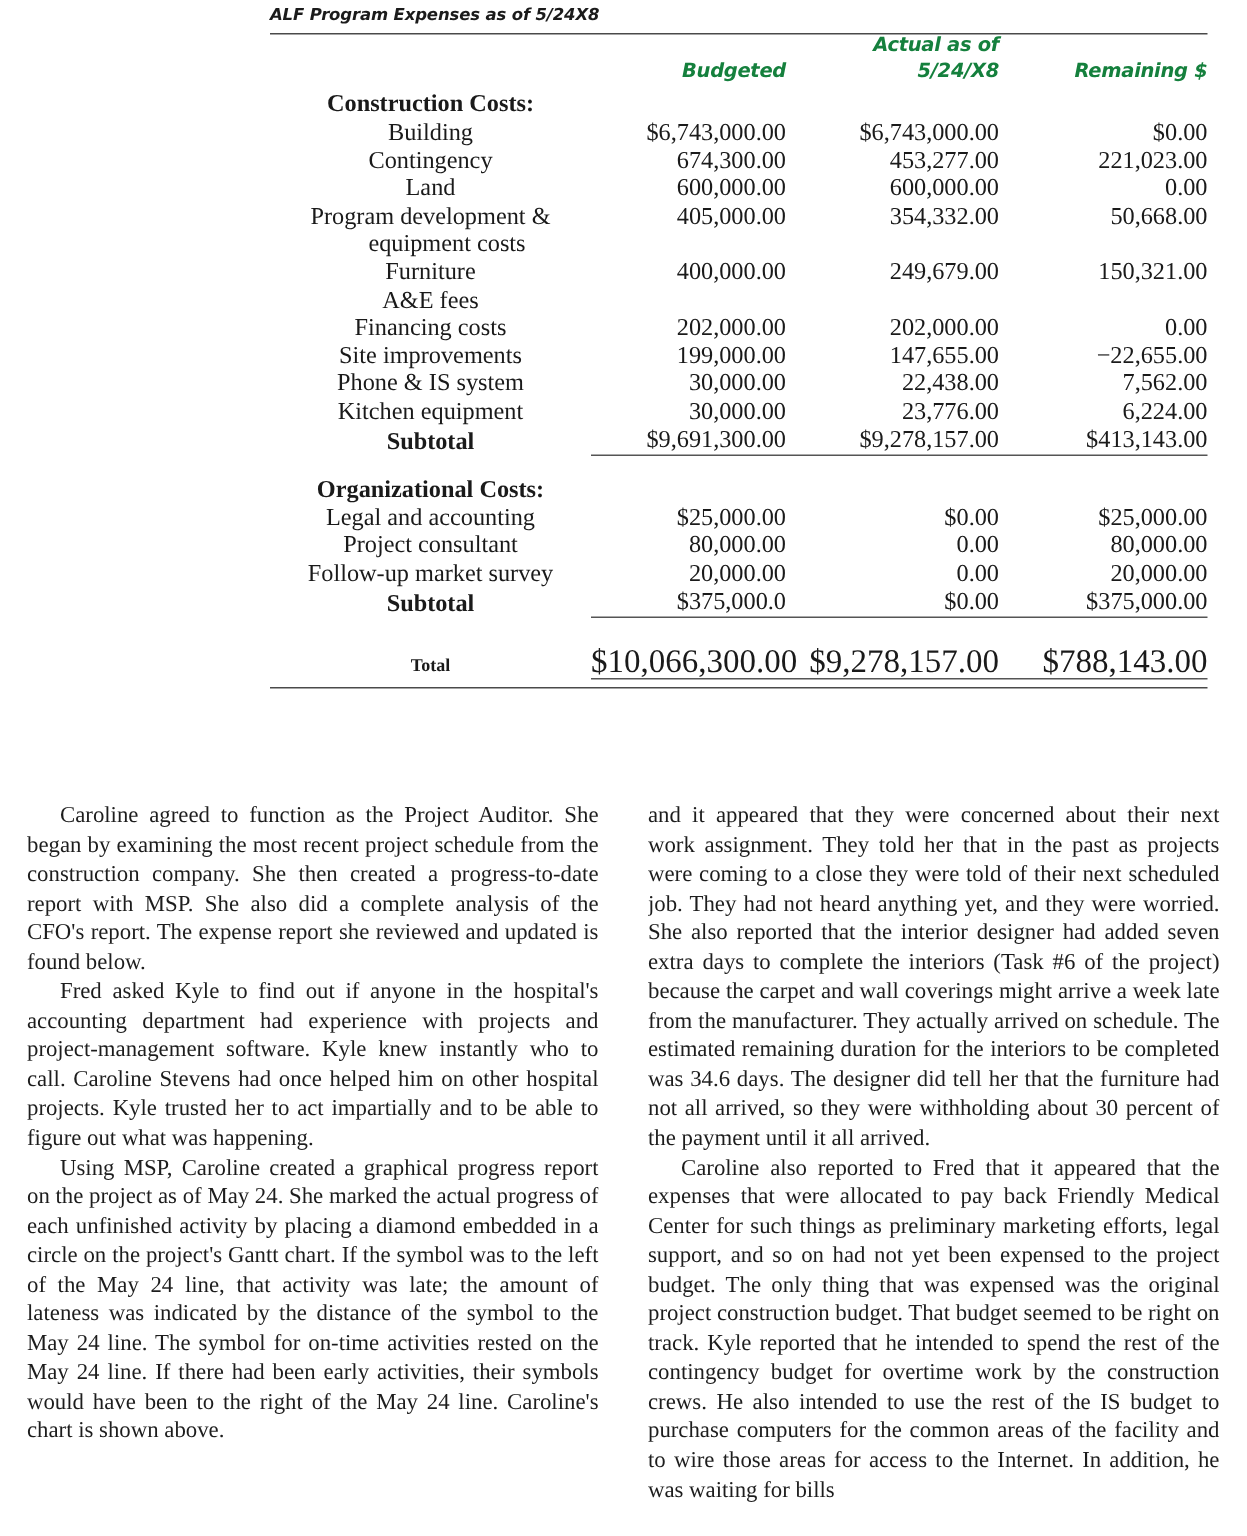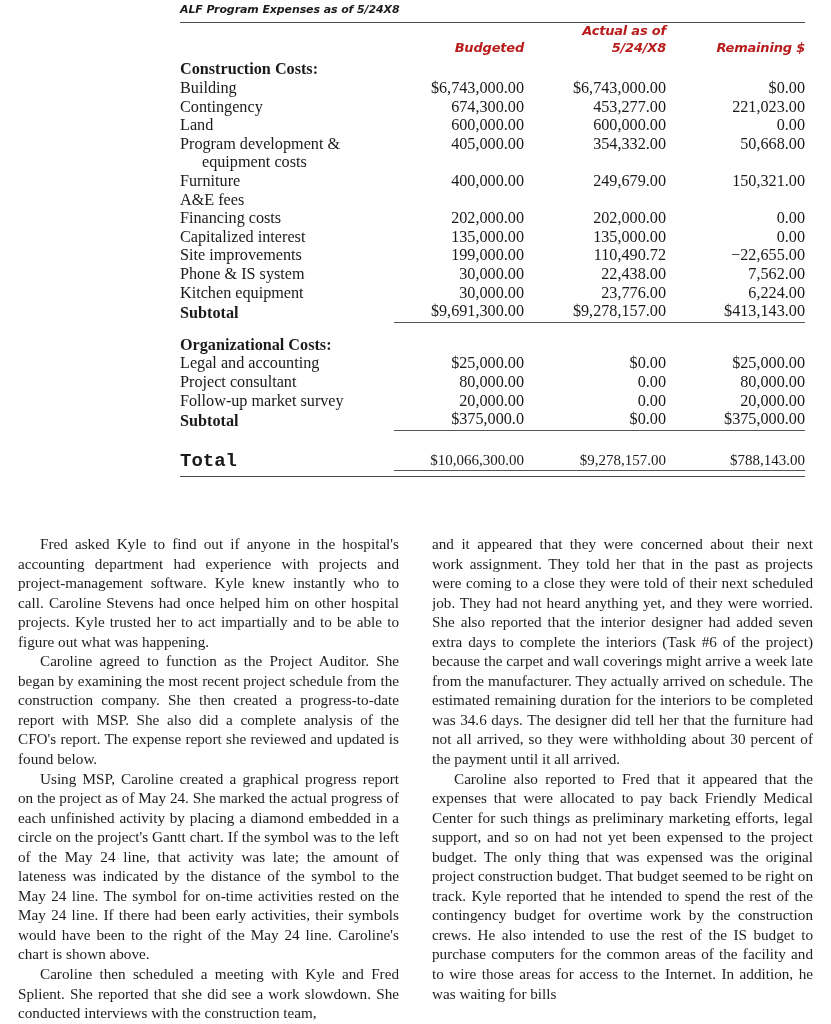--- a/index.html
+++ b/index.html
@@ -64,49 +64,49 @@
   
   .hdr {
     font-family: "DejaVu Sans", "Liberation Sans", sans-serif;
     font-weight: bold;
     font-style: italic;
     font-size: 13px;
     text-align: right;
     line-height: 1.28;
     padding-bottom: 7px;
     padding-top: 9px;
-    color: #b91c1c;
+    color: #15803d;
     letter-spacing: -0.2px;
     white-space: pre-line;
   }
 
   
   .r-label {
     font-size: 16.2px;
-    text-align: left;
+    text-align: center;
     line-height: 18.6px;
     padding-top: 1px;
   }
   .r-num {
     font-size: 16.2px;
     text-align: right;
     line-height: 18.6px;
     padding-top: 1px;
     padding-right: 2px;
     white-space: nowrap;
   }
   tr.section .r-label { font-weight: bold; padding-top: 4px; }
   tr.section-first .r-label { padding-top: 4px; }
   tr.sub .r-label { font-weight: bold; margin-left: 36px; }
   tr.sub .r-num { border-bottom: 1.1px solid #555; padding-bottom: 1px; }
   tr.sub-spacer td { height: 9px; line-height: 9px; font-size: 1px; }
 
-  tr.total .r-label { font-weight: bold; font-size: 19px; font-family: Liberation Mono, monospace; }
+  tr.total .r-label { font-weight: bold; font-size: 12px; }
   tr.total .r-num {
-    font-size: 15px;
+    font-size: 22px;
     border-bottom: 1.1px solid #555;
     padding-bottom: 1px;
   }
   tr.total td { padding-top: 11px; }
 
   .cont .r-label { padding-left: 22px; }
 
   
   .body-text {
     position: absolute;
@@ -204,29 +204,23 @@
           <td class="r-num"></td>
           <td class="r-num"></td>
         </tr>
         <tr class="">
           <td class="r-label">Financing costs</td>
           <td class="r-num">202,000.00</td>
           <td class="r-num">202,000.00</td>
           <td class="r-num">0.00</td>
         </tr>
         <tr class="">
-          <td class="r-label">Capitalized interest</td>
-          <td class="r-num">135,000.00</td>
-          <td class="r-num">135,000.00</td>
-          <td class="r-num">0.00</td>
-        </tr>
-        <tr class="">
           <td class="r-label">Site improvements</td>
           <td class="r-num">199,000.00</td>
-          <td class="r-num">110,490.72</td>
+          <td class="r-num">147,655.00</td>
           <td class="r-num">−22,655.00</td>
         </tr>
         <tr class="">
           <td class="r-label">Phone &amp; IS system</td>
           <td class="r-num">30,000.00</td>
           <td class="r-num">22,438.00</td>
           <td class="r-num">7,562.00</td>
         </tr>
         <tr class="">
           <td class="r-label">Kitchen equipment</td>
@@ -282,22 +276,21 @@
           <td class="r-num">$9,278,157.00</td>
           <td class="r-num">$788,143.00</td>
         </tr>
       </tbody>
   </table>
   <div class="rule-bottom"></div>
 </div>
 
 <div class="body-text">
   <div class="col" id="col-left">
+      <p>Caroline agreed to function as the Project Auditor. She began by examining the most recent project schedule from the construction company. She then created a progress-to-date report with MSP. She also did a complete analysis of the CFO's report. The expense report she reviewed and updated is found below.</p>
       <p>Fred asked Kyle to find out if anyone in the hospital's accounting department had experience with projects and project-management software. Kyle knew instantly who to call. Caroline Stevens had once helped him on other hospital projects. Kyle trusted her to act impartially and to be able to figure out what was happening.</p>
-      <p>Caroline agreed to function as the Project Auditor. She began by examining the most recent project schedule from the construction company. She then created a progress-to-date report with MSP. She also did a complete analysis of the CFO's report. The expense report she reviewed and updated is found below.</p>
       <p>Using MSP, Caroline created a graphical progress report on the project as of May 24. She marked the actual progress of each unfinished activity by placing a diamond embedded in a circle on the project's Gantt chart. If the symbol was to the left of the May 24 line, that activity was late; the amount of lateness was indicated by the distance of the symbol to the May 24 line. The symbol for on-time activities rested on the May 24 line. If there had been early activities, their symbols would have been to the right of the May 24 line. Caroline's chart is shown above.</p>
-      <p>Caroline then scheduled a meeting with Kyle and Fred Splient. She reported that she did see a work slowdown. She conducted interviews with the construction team,</p>
     </div>
   <div class="col" id="col-right">
       <p class="noindent">and it appeared that they were concerned about their next work assignment. They told her that in the past as projects were coming to a close they were told of their next scheduled job. They had not heard anything yet, and they were worried. She also reported that the interior designer had added seven extra days to complete the interiors (Task #6 of the project) because the carpet and wall coverings might arrive a week late from the manufacturer. They actually arrived on schedule. The estimated remaining duration for the interiors to be completed was 34.6 days. The designer did tell her that the furniture had not all arrived, so they were withholding about 30 percent of the payment until it all arrived.</p>
       <p>Caroline also reported to Fred that it appeared that the expenses that were allocated to pay back Friendly Medical Center for such things as preliminary marketing efforts, legal support, and so on had not yet been expensed to the project budget. The only thing that was expensed was the original project construction budget. That budget seemed to be right on track. Kyle reported that he intended to spend the rest of the contingency budget for overtime work by the construction crews. He also intended to use the rest of the IS budget to purchase computers for the common areas of the facility and to wire those areas for access to the Internet. In addition, he was waiting for bills</p>
     </div>
 </div>
 
 </body></html>

